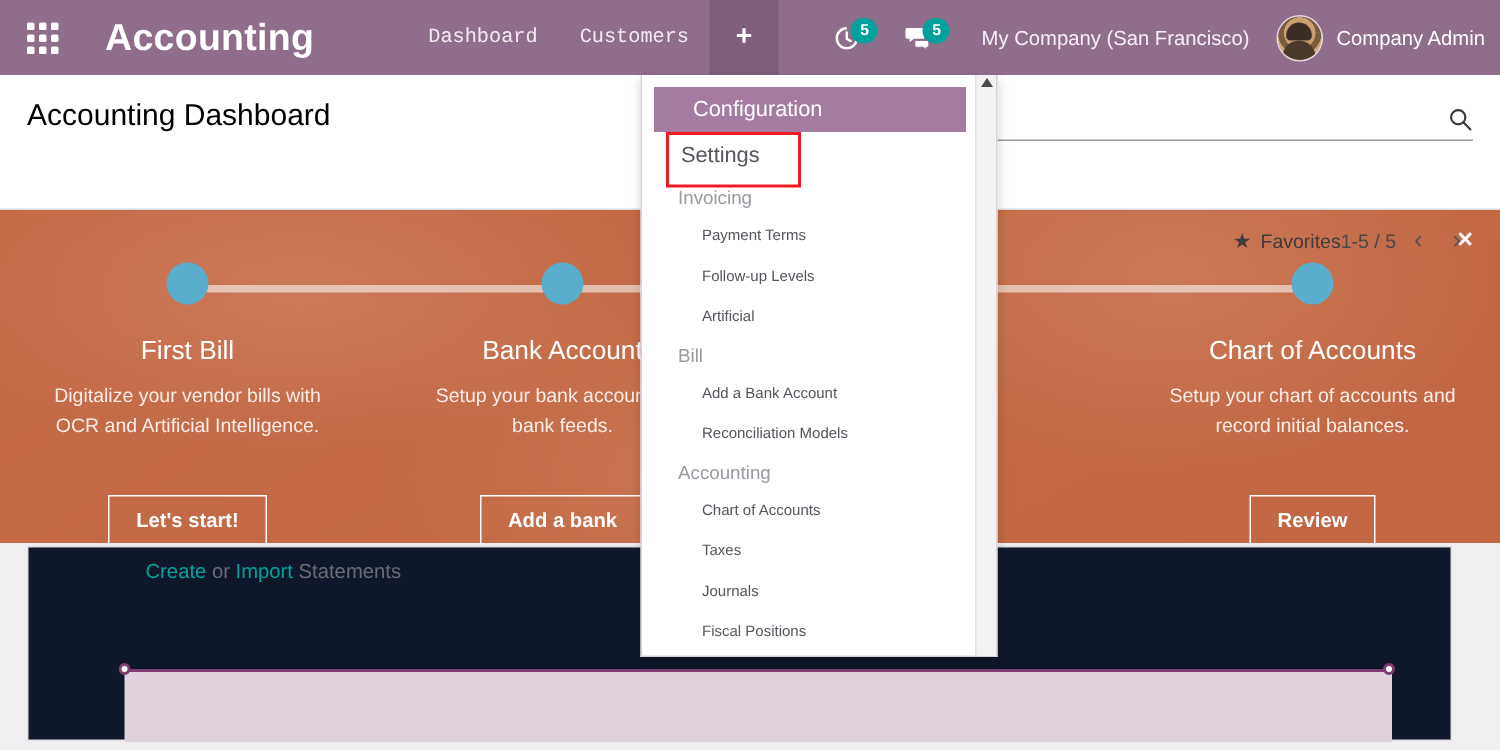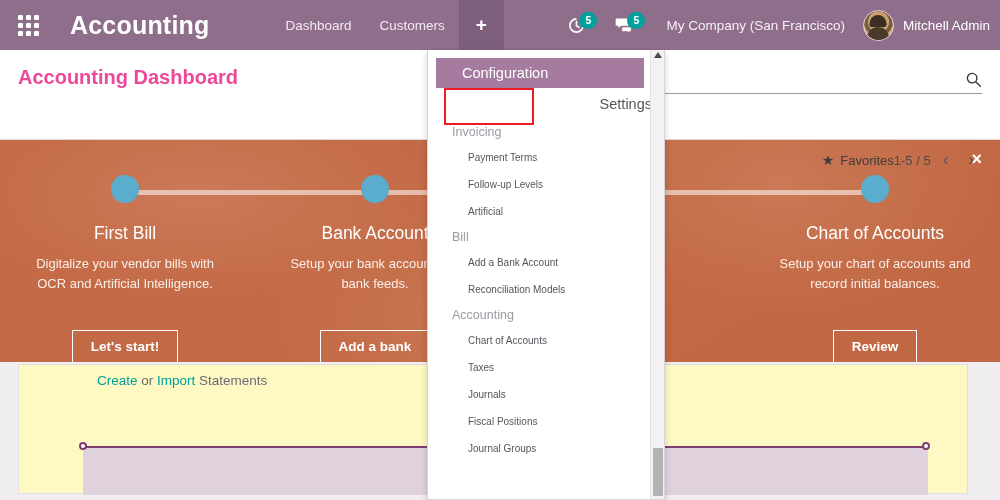--- a/index.html
+++ b/index.html
@@ -38,21 +38,21 @@
     letter-spacing: .2px;
     margin-left: 14px;
     color: #ffffff;
     white-space: nowrap;
   }
   .menu-items { display: flex; align-items: center; margin-left: 62px; height: 50px; }
   .menu-item {
     font-size: 13.5px; color: #f3ebf2;
     padding: 0 14px; height: 50px;
     display: flex; align-items: center;
-    cursor: pointer; white-space: nowrap;
+    cursor: pointer; white-space: nowrap; font-family: Liberation Mono, monospace;
   }
   .menu-item.plus {
     background: #7e5f7b;
     font-size: 19px; font-weight: bold;
     padding: 0 17px; color: #fff;
   }
   .nav-right {
     margin-left: auto; display: flex; align-items: center;
     height: 50px; padding-right: 10px;
   }
@@ -89,21 +89,21 @@
   
   .control-panel {
     position: absolute; top: 50px; left: 0;
     width: 1000px; height: 90px;
     background: #ffffff;
     border-bottom: 1px solid #dcdcdc;
     z-index: 10;
   }
   .cp-title {
     position: absolute; left: 18px; top: 16px;
-    font-size: 20px; color: #ec4899; font-weight: bold;
+    font-size: 20px; color: #000000; font-weight: normal;
     white-space: nowrap;
   }
   .searchview {
     position: absolute; right: 18px; top: 16px;
     width: 330px; height: 28px;
     border-bottom: 1px solid #9b9b9b;
     display: flex; align-items: center; justify-content: flex-end;
   }
   .search-icon { color: #4a4a4a; font-size: 17px; line-height: 1; }
   .cp-bottom {
@@ -177,21 +177,21 @@
   
   .cards-area {
     position: absolute; top: 362px; left: 0;
     width: 1000px; height: 138px;
     background: #f0eef0;
     z-index: 4;
   }
   .jcard {
     position: absolute; left: 18px; top: 2px;
     width: 950px; height: 130px;
-    background: #fef9c3; border: 1px solid #e0dee0;
+    background: #0f172a; border: 1px solid #e0dee0;
   }
   .jcard-link {
     position: absolute; left: 78px; top: 8px;
     font-size: 13.5px; color: #6b6b76; white-space: nowrap;
   }
   .jcard-link a { color: #00a09d; text-decoration: none; cursor: pointer; }
   .chart {
     position: absolute; left: 60px; top: 72px;
     width: 855px; height: 58px; overflow: hidden;
   }
@@ -204,21 +204,21 @@
     position: absolute; width: 8px; height: 8px;
     border: 2px solid #7b3e6e; border-radius: 50%;
     background: #fff; top: 5px;
   }
   .chart-pt.left { left: 0px; }
   .chart-pt.right { left: 843px; }
 
   
   .dropdown {
     position: absolute; left: 427px; top: 50px;
-    width: 238px; height: 450px;
+    width: 238px; height: 388px;
     background: #ffffff;
     border: 1px solid #d8d3d8;
     border-top: none;
     box-shadow: 0 3px 7px rgba(0,0,0,0.18);
     z-index: 40;
     overflow: hidden;
     text-decoration: underline;
   }
   .dd-scroll {
     position: absolute; left: 0; top: 0;
@@ -231,21 +231,20 @@
     margin: 8px 8px 0 8px;
     white-space: nowrap;
   }
   .dd-item {
     font-size: 14.5px; color: #55555d;
     padding: 8px 0 8px 26px;
     cursor: pointer; white-space: nowrap;
   }
   .dd-item.highlight {
     position: relative;
-    text-align: right;
   }
   .dd-item.highlight::after {
     content: ""; position: absolute;
     left: 16px; top: 0px; width: 86px; height: 33px;
     border: 2px solid #ee1b24;
     pointer-events: none;
   }
   .dd-group {
     font-size: 12.5px; color: #9a9aa2;
     padding: 5px 0 5px 24px; white-space: nowrap;
@@ -314,21 +313,21 @@
       <div class="sysicon">
         <svg width="18" height="16" viewBox="0 0 22 18">
           <path d="M2 1.2h13.2c.7 0 1.2.5 1.2 1.2v6.4c0 .7-.5 1.2-1.2 1.2H7.6L4.2 12.8V10H2c-.7 0-1.2-.5-1.2-1.2V2.4C.8 1.7 1.3 1.2 2 1.2z" fill="#ffffff"></path>
           <path d="M9.6 11.4h9c.7 0 1.2.5 1.2 1.2v3.1c0 .7-.5 1.2-1.2 1.2h-.8v2l-2.6-2H9.6c-.7 0-1.2-.5-1.2-1.2v-3.1c0-.7.5-1.2 1.2-1.2z" fill="#ffffff" stroke="#8f6e8b" stroke-width="0.8"></path>
         </svg>
         <span class="badge">5</span>
       </div>
       <div class="company-name">My Company (San Francisco)</div>
       <div class="user-box">
         <div class="avatar"></div>
-        <span class="user-name">Mitchell Admin</span>
+        <span class="user-name">Company Admin</span>
       </div>
     </div>
   </div>
 
   <div class="control-panel">
     <div class="cp-title">Accounting Dashboard</div>
 
     <div class="searchview">
       <svg class="search-icon" width="17" height="17" viewBox="0 0 20 20">
         <circle cx="8.4" cy="8.4" r="5.6" fill="none" stroke="#3a3a3a" stroke-width="1.7"></circle>

